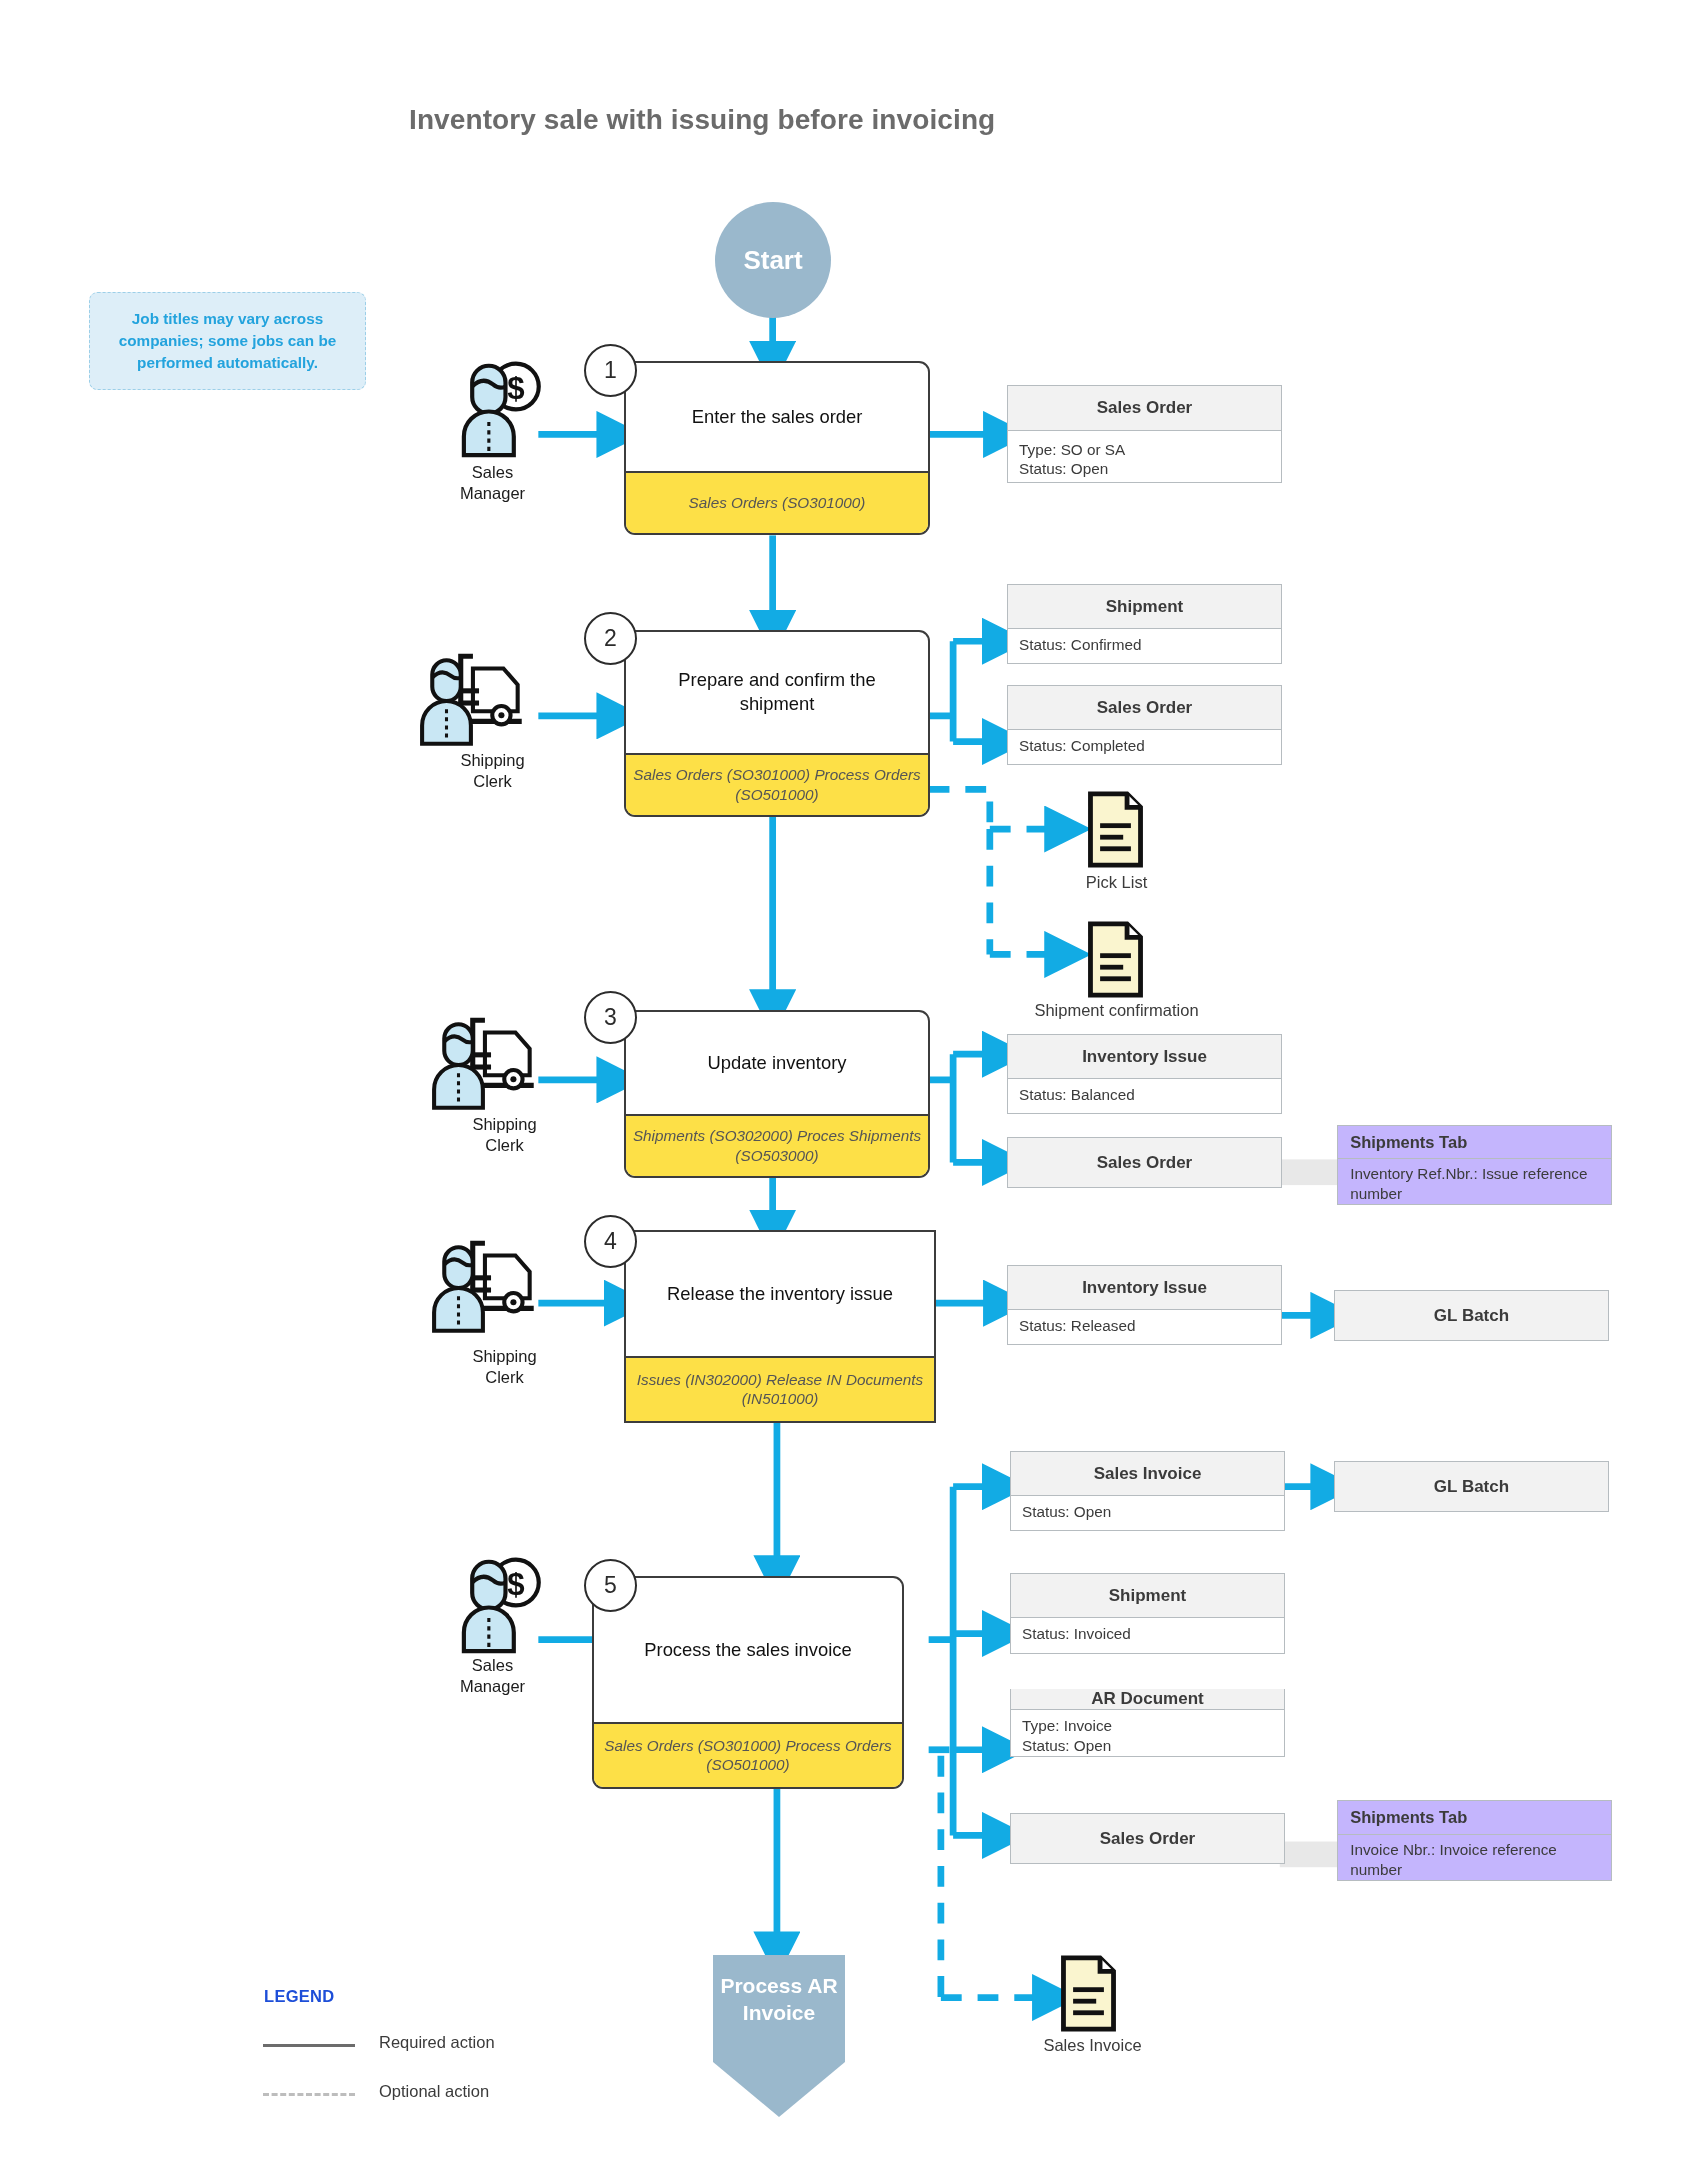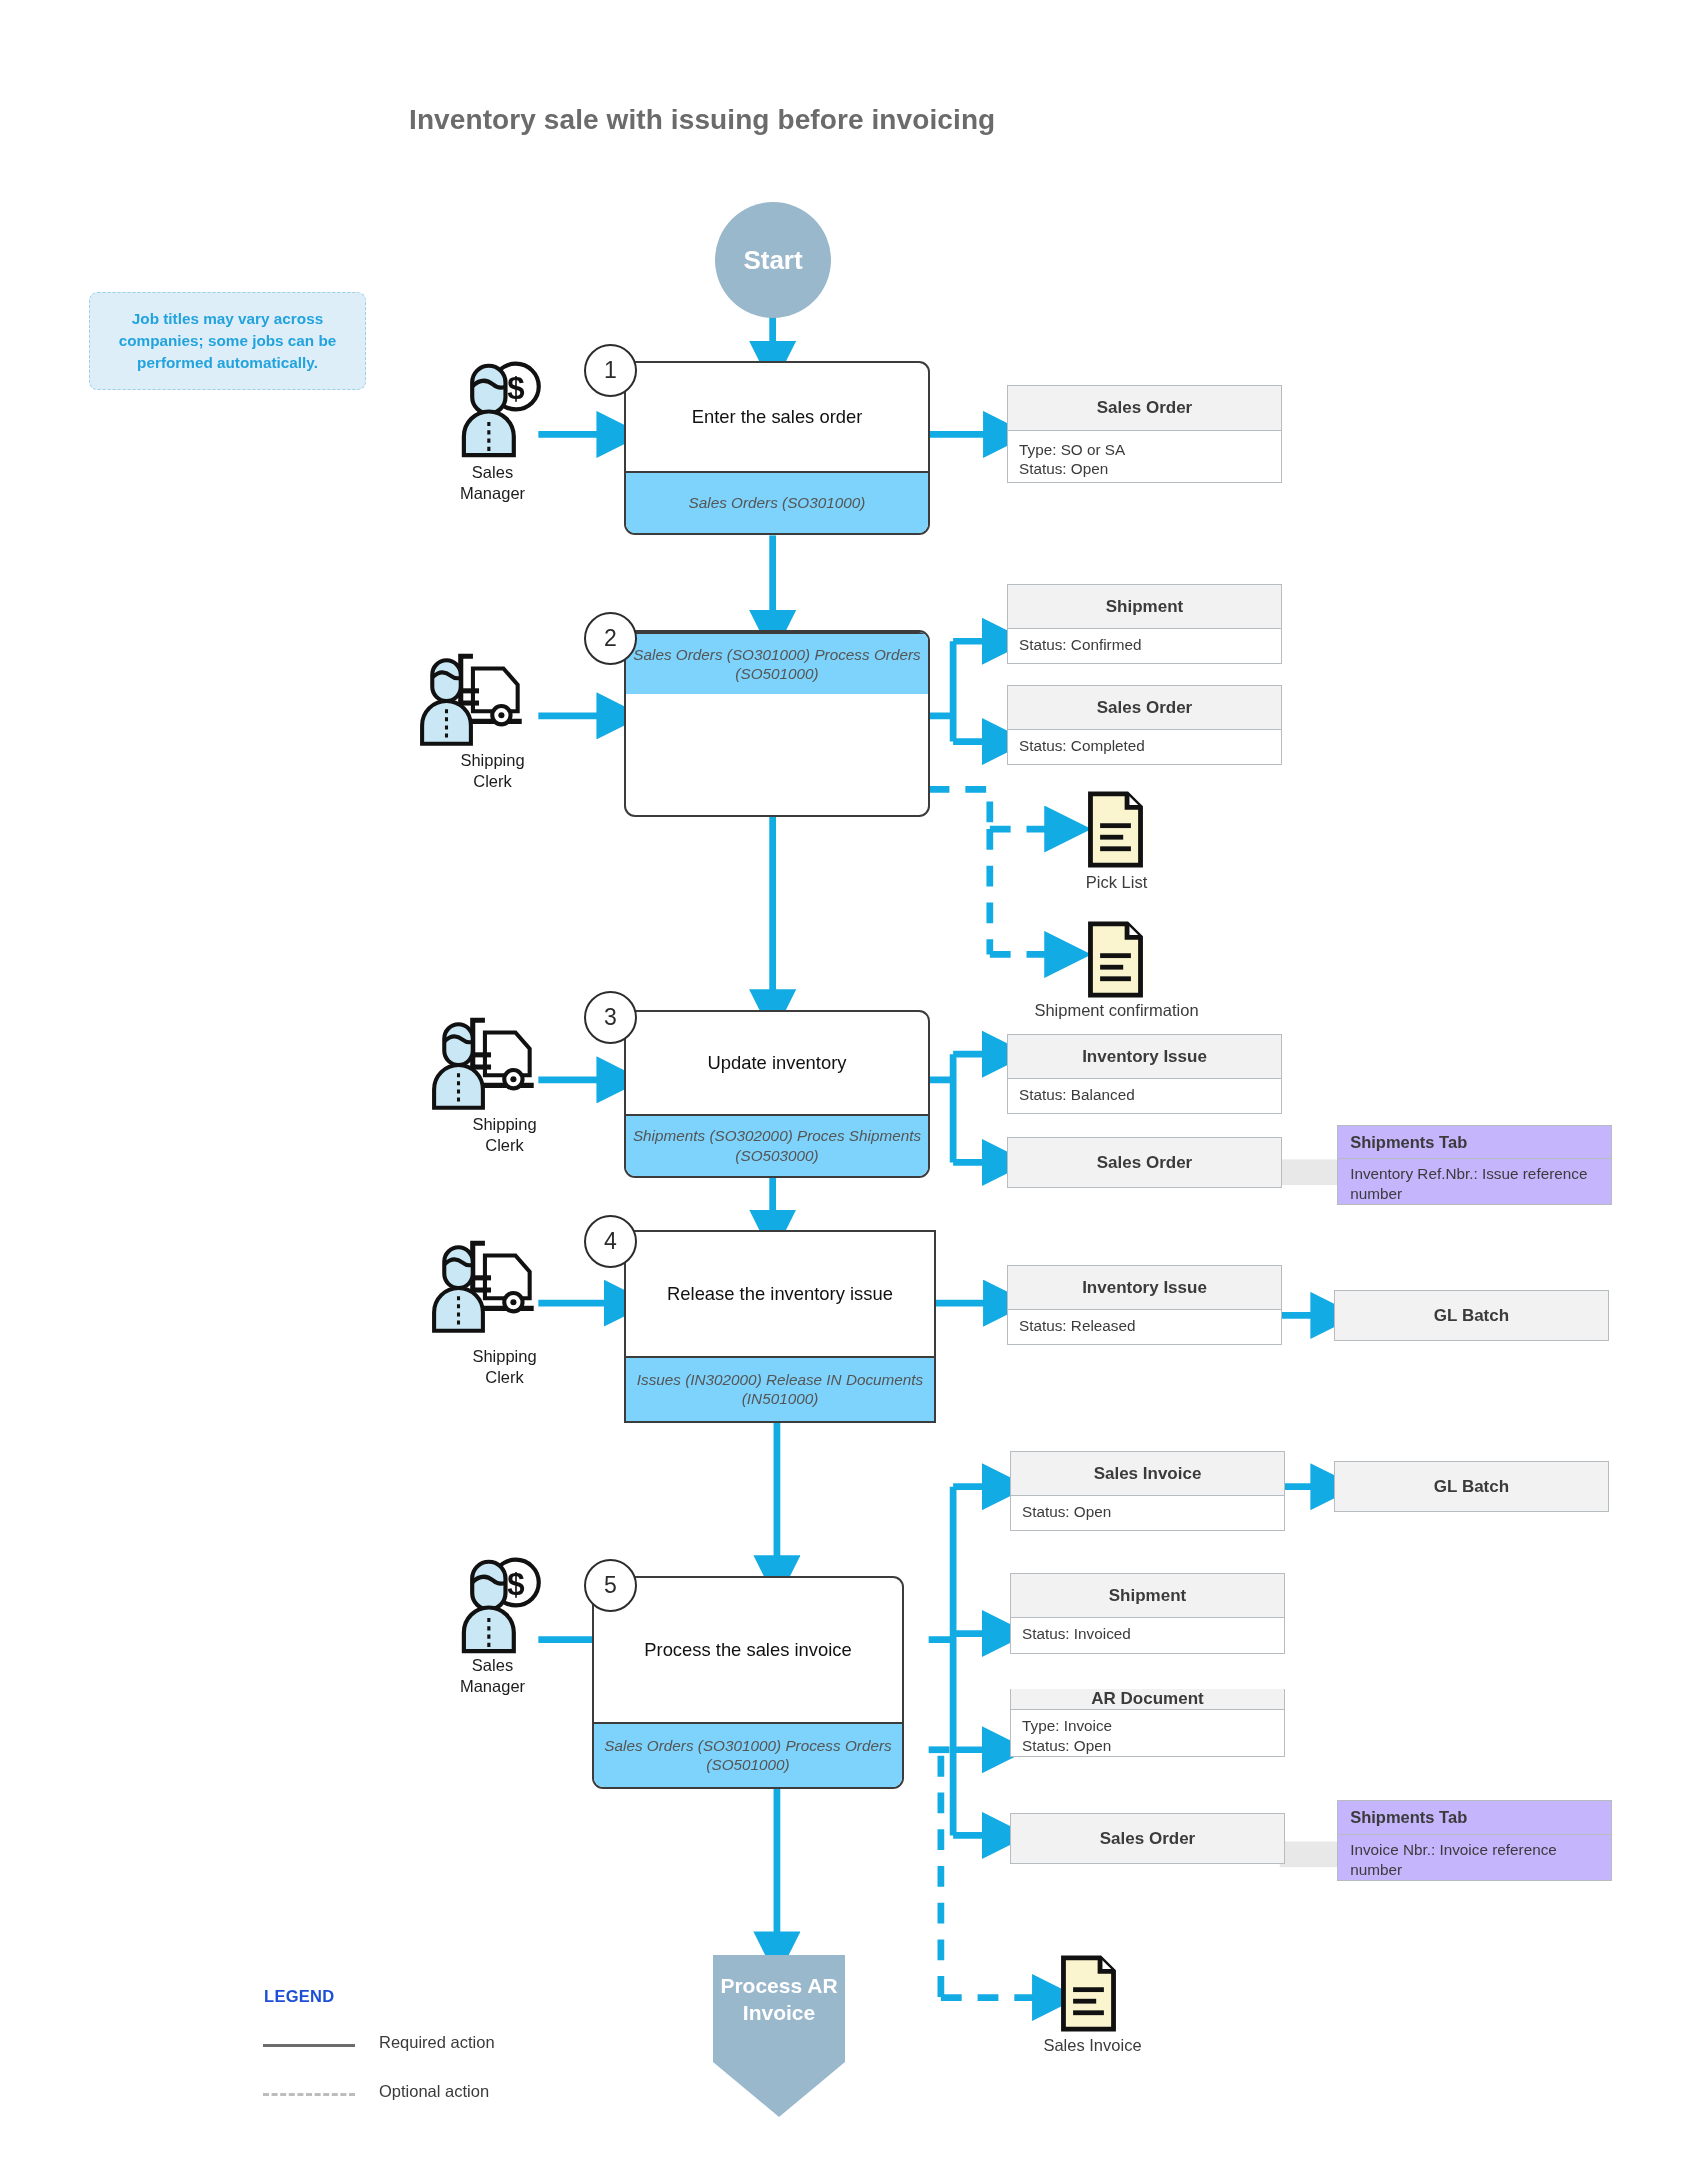--- a/index.html
+++ b/index.html
@@ -38,21 +38,21 @@
     display:flex;align-items:flex-start;justify-content:center;
     padding-top:18.4px;
   }
 
   
   .step{border:2.4px solid #3c3c3c;border-radius:11px;background:#fff;overflow:hidden;
         display:flex;flex-direction:column;}
   .step.sharp{border-radius:0;}
   .step-main{flex:1;display:flex;align-items:center;justify-content:center;
              text-align:center;font-size:18.4px;color:#111;line-height:1.3;padding:2.4px 16px;}
-  .step-screens{background:#7dd3fc;border-top:2.4px solid #3c3c3c;
+  .step-screens{background:#fde047;border-top:2.4px solid #3c3c3c;
              display:flex;align-items:center;justify-content:center;text-align:center;
              font-style:italic;font-size:15.3px;color:#555;line-height:1.28;padding:3.7px 6.1px;}
 
   
   .step-num{
     border:2.4px solid #2c2c2c;border-radius:50%;background:#fff;
     display:flex;align-items:center;justify-content:center;
     font-size:23px;color:#2b2b2b;z-index:4;
   }
 
@@ -188,20 +188,21 @@
   <div class="abs role-label" style="left:422px;top:462px;width:141px;white-space:pre-line;">Sales
 Manager</div>
 
   <div class="abs doc" style="left:1007px;top:385px;width:275px;height:98px;">
     <div class="doc-head" style="height:44px;">Sales Order</div>
     <div class="doc-body">Type: SO or SA
 Status: Open</div>
   </div>
 
   <div class="abs step" style="left:624px;top:630px;width:306px;height:187px;">
+    <div class="step-main">Prepare and confirm the shipment</div>
     <div class="step-screens" style="height:53px;">Sales Orders (SO301000) Process Orders (SO501000)</div>
   </div>
   <div class="abs step-num" style="left:584px;top:612px;width:53px;height:53px;">2</div>
   <div class="abs" style="left:416px;top:649px;width:122px;height:104px;">
     <svg viewBox="0 0 120 100" width="122" height="104">
       <path d="M56 18 h30 l14 16 v26 h-44 z" fill="#fff" stroke="#111" stroke-width="4"></path>
       <path d="M56 6 h-12 v54" fill="none" stroke="#111" stroke-width="5"></path>
       <line x1="42" y1="40" x2="62" y2="40" stroke="#111" stroke-width="5"></line>
       <line x1="42" y1="52" x2="62" y2="52" stroke="#111" stroke-width="5"></line>
       <line x1="50" y1="70" x2="104" y2="70" stroke="#111" stroke-width="5"></line>

